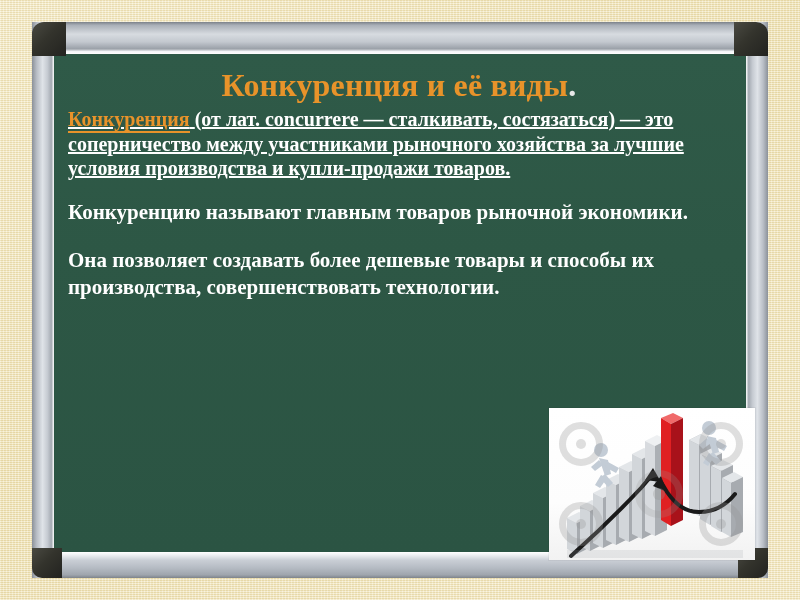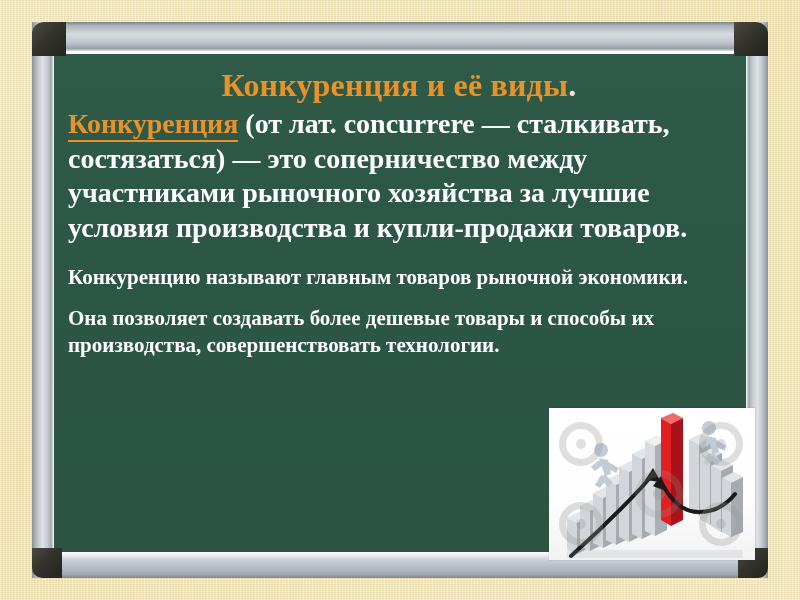--- a/index.html
+++ b/index.html
@@ -107,39 +107,40 @@
     font-size: 32px;
     font-weight: bold;
     line-height: 1.12;
     color: #e8932a;
     letter-spacing: 0.2px;
   }
   .title .period { color: #e8e8e8; }
 
   .definition {
     margin: 3px 0 16px 0;
-    font-size: 28px;
+    font-size: 20px;
     font-weight: bold;
     line-height: 1.24;
     color: #ffffff;
+    text-decoration: underline;
   }
   .definition .term {
     color: #e8932a;
     border-bottom: 2px solid #e8932a;
     padding-bottom: 1px;
   }
 
   .para {
     margin: 18px 0 0 0;
     font-size: 21px;
     font-weight: bold;
     line-height: 1.30;
     color: #ffffff;
   }
-  .para.second { margin-top: 14px; font-family: Liberation Serif, serif; }
+  .para.second { margin-top: 20px; font-family: Liberation Serif, serif; }
 
   
   .photo {
     position: absolute;
     left: 549px;
     top: 408px;
     width: 206px;
     height: 152px;
     background: linear-gradient(to bottom, #ffffff 0%, #fdfdfd 62%, #f2f2f2 100%);
     overflow: hidden;

